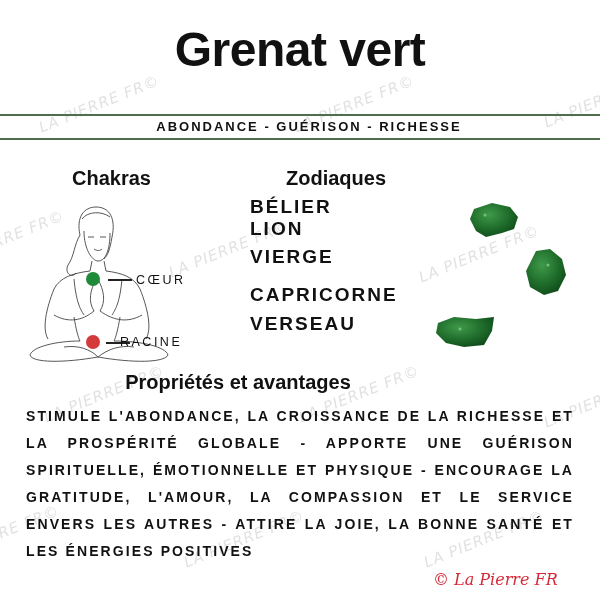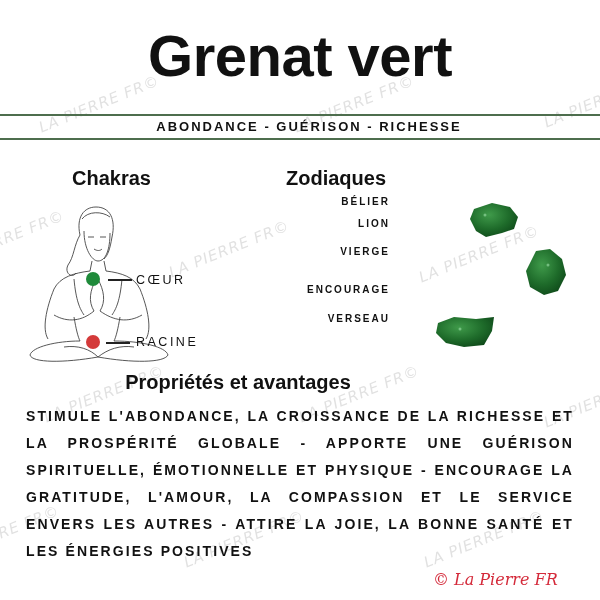--- a/index.html
+++ b/index.html
@@ -1,22 +1,22 @@
 <!DOCTYPE html>
 <html><head>
 <meta charset="utf-8">
 <style>
   html, body { margin: 0; padding: 0; }
   body { width: 600px; height: 600px; background: #ffffff; position: relative; overflow: hidden; font-family: "Liberation Sans", sans-serif; color: #111; }
   .wm { position: absolute; color: rgba(170,170,170,0.35); font-size: 15px; font-style: italic; letter-spacing: 1px; transform: rotate(-22deg); white-space: nowrap; pointer-events: none; font-family: "DejaVu Sans", sans-serif; }
-  .title { position: absolute; top: 22px; left: 0; width: 600px; text-align: center; font-size: 58px; font-weight: bold; letter-spacing: -0.5px; }
+  .title { position: absolute; top: 22px; left: 0; width: 600px; text-align: center; font-size: 48px; font-weight: bold; letter-spacing: -0.5px; }
   .rule { position: absolute; left: 0; width: 600px; height: 2px; background: #4e6e4e; }
   .subtitle { position: absolute; top: 119px; left: 9px; width: 600px; text-align: center; font-size: 13px; font-weight: bold; letter-spacing: 2px; }
   .h2 { position: absolute; font-size: 20px; font-weight: bold; margin-left: 20px; }
-  .zod { position: absolute; left: 250px; width: 140px; text-align: right; font-size: 10px; font-weight: bold; letter-spacing: 2px; }
+  .zod { position: absolute; left: 250px; width: 140px; text-align: left; font-size: 19px; font-weight: bold; letter-spacing: 2px; }
   .chakra-label { position: absolute; font-size: 12.5px; font-weight: normal; letter-spacing: 2.5px; }
   .chakra-line { position: absolute; height: 1.5px; background: #222; }
   .dot { position: absolute; width: 14px; height: 14px; border-radius: 50%; }
   .props-title { position: absolute; top: 371px; left: 0; width: 476px; text-align: center; font-size: 20px; font-weight: bold; }
   .props { position: absolute; top: 403px; left: 26px; width: 548px; font-size: 14px; font-weight: bold; letter-spacing: 2.1px; line-height: 27px; text-align: justify; text-align-last: left; }
   .copyright { position: absolute; top: 570px; left: 433px; font-family: "DejaVu Serif", serif; font-style: italic; font-size: 16px; color: #d42a3a; }
 </style>
 </head>
 <body>
 
@@ -64,27 +64,27 @@
   <path d="M56 136 C32 136 8 142 6 150 C8 158 40 158 74 152 C108 158 140 158 144 150 C142 142 118 136 90 136"></path>
   <path d="M40 142 C54 140 66 144 74 152 M110 142 C96 140 84 144 74 152"></path>
 </svg>
 
 <div class="dot" style="top:272px;left:86px;background:#1f8a3a;"></div>
 <div class="chakra-line" style="top:279px;left:108px;width:24px;"></div>
 <div class="chakra-label" style="top:273px;left:136px;">CŒUR</div>
 
 <div class="dot" style="top:335px;left:86px;background:#d43a3a;"></div>
 <div class="chakra-line" style="top:342px;left:106px;width:24px;"></div>
-<div class="chakra-label" style="top:335px;left:136px;">RACINE</div>
+<div class="chakra-label" style="top:335px;left:120px;">RACINE</div>
 
 <div class="h2" style="top:167px;left:266px;">Zodiaques</div>
 <div class="zod" style="top:196px;">BÉLIER</div>
 <div class="zod" style="top:218px;">LION</div>
 <div class="zod" style="top:246px;">VIERGE</div>
-<div class="zod" style="top:284px;">ENCOURAGE</div>
+<div class="zod" style="top:284px;">CAPRICORNE</div>
 <div class="zod" style="top:313px;">VERSEAU</div>
 
 <svg style="position:absolute;top:195px;left:430px;" width="170" height="170" viewBox="0 0 170 170">
   <defs>
     <radialGradient id="g1" cx="40%" cy="35%" r="70%">
       <stop offset="0%" stop-color="#3f9a4a"></stop>
       <stop offset="60%" stop-color="#1e6b2a"></stop>
       <stop offset="100%" stop-color="#0f4a1a"></stop>
     </radialGradient>
   </defs>

